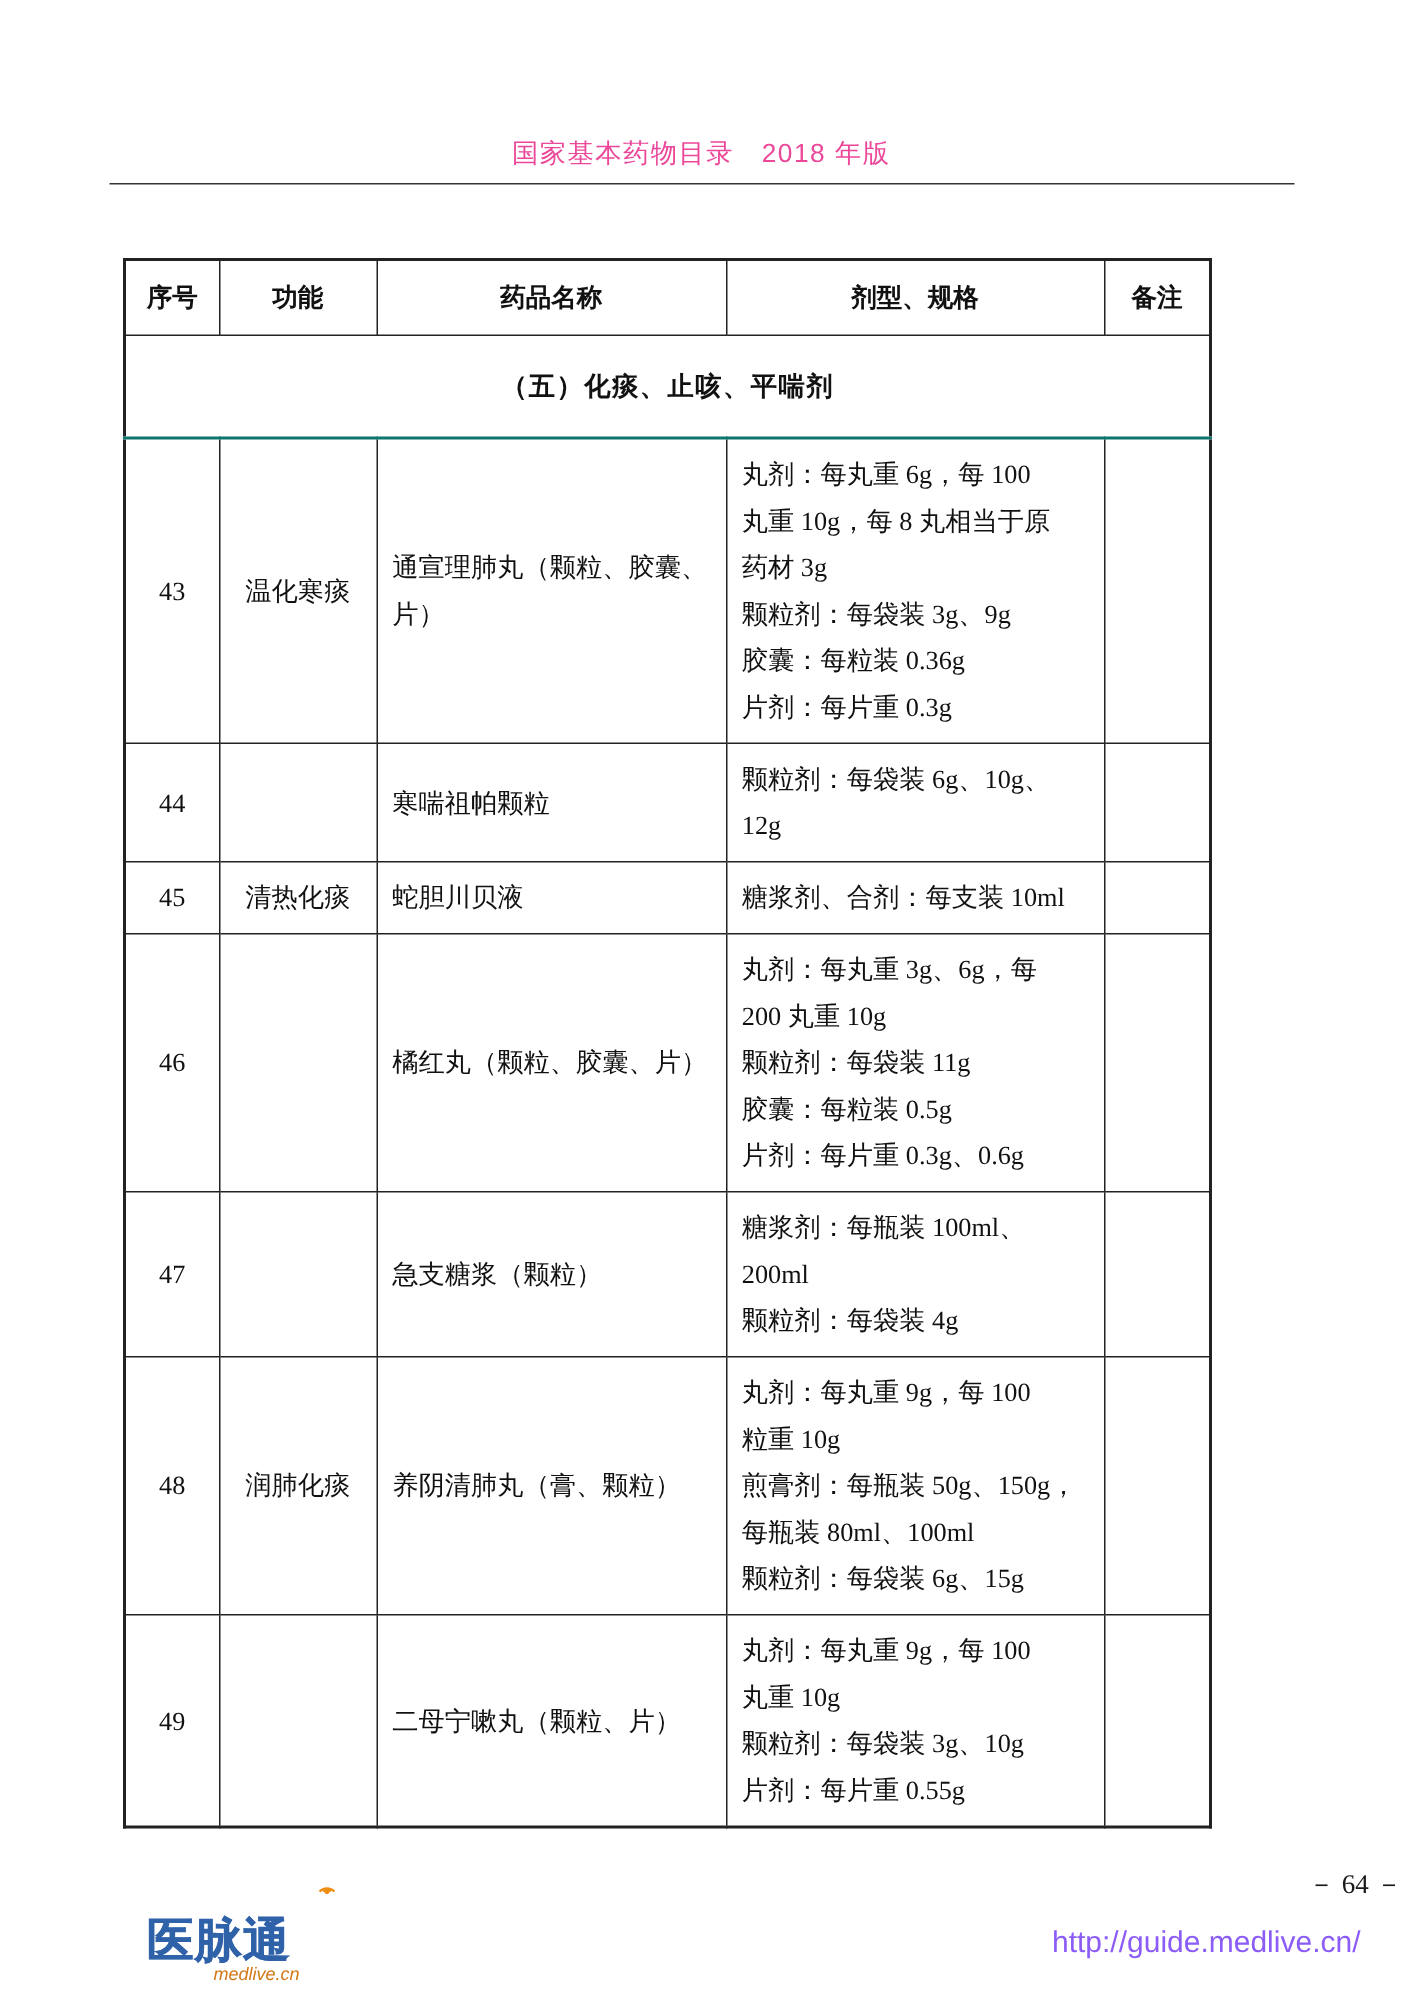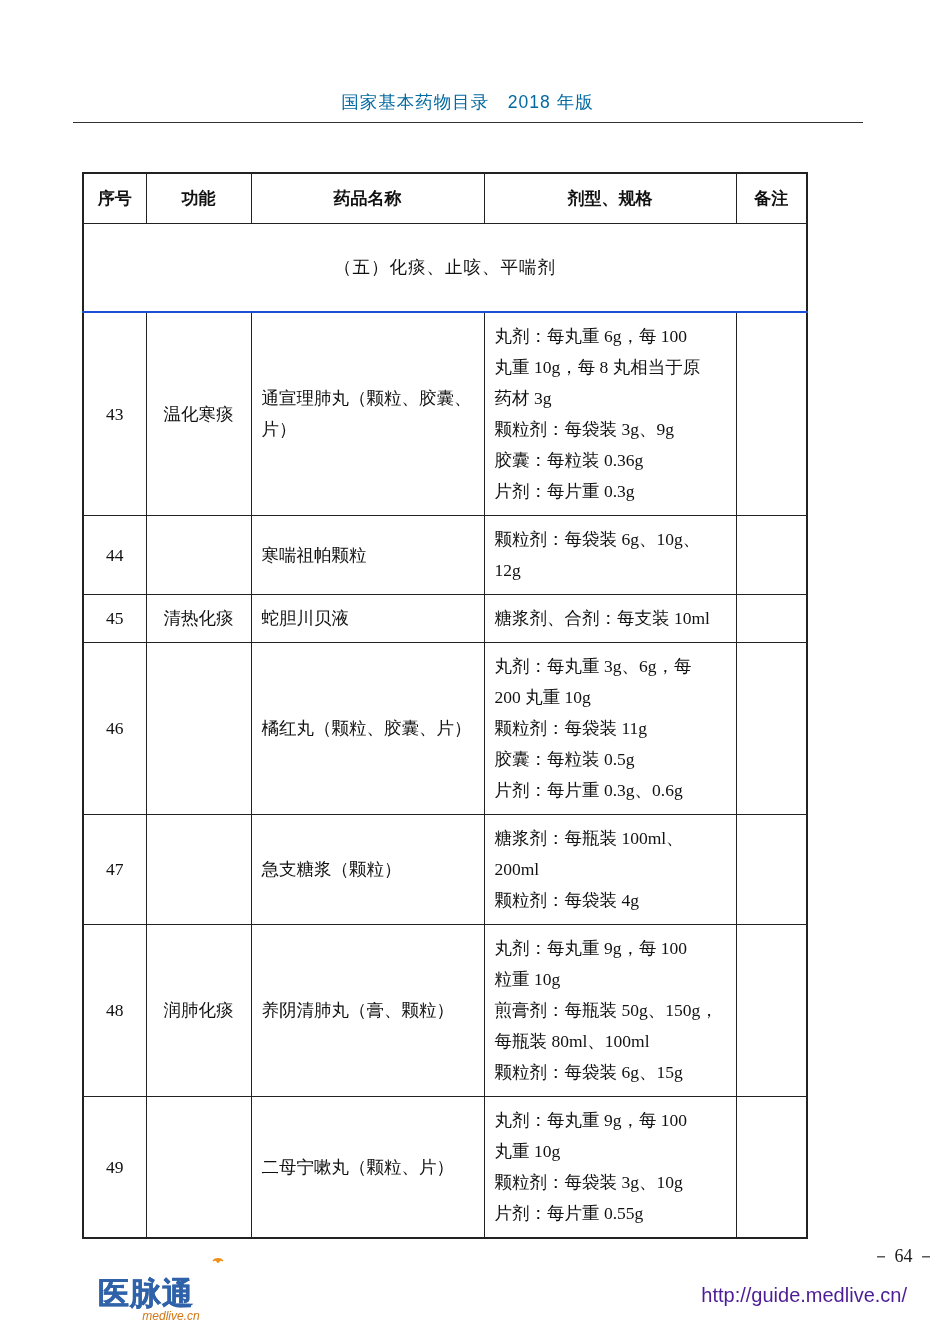--- a/index.html
+++ b/index.html
@@ -18,21 +18,21 @@
   }
   
   .doc-header {
     padding-top: 90px;
     text-align: center;
   }
   .doc-title {
     font-family: "Liberation Sans", "DejaVu Sans", sans-serif;
     font-size: 17.5px;
     letter-spacing: 1px;
-    color: #0369a1;
+    color: #ec4899;
   }
   .title-rule {
     width: 790px;
     margin: 8px auto 0 auto;
     border-bottom: 1.5px solid #333333;
   }
   
   table.med-table {
     position: absolute;
     left: 82px;
@@ -49,26 +49,26 @@
   }
   .med-table thead th {
     height: 50px;
     font-family: "Liberation Sans", "DejaVu Sans", sans-serif;
     font-weight: bold;
     font-size: 17px;
     text-align: center;
     color: #111111;
   }
   tr.section-row td {
-    height: 89px;
-    text-align: center;
-    font-weight: normal;
+    height: 69px;
+    text-align: center;
+    font-weight: bold;
     font-size: 21.5px;
     letter-spacing: 1px;
-    border-bottom: 2px solid #1d4ed8;
+    border-bottom: 2px solid #0f766e;
   }
   .med-table tbody td {
     font-size: 17.5px;
     line-height: 31px;
   }
   td.cell-no, td.cell-fn {
     text-align: center;
     margin-top: 32px;
   }
   td.cell-name {
@@ -124,21 +124,21 @@
     text-align: center;
     margin-top: 1px;
     padding-right: 4px;
   }
   .footer-url {
     position: absolute;
     right: 28px;
     top: 1284px;
     font-family: "Liberation Sans", "DejaVu Sans", sans-serif;
     font-size: 20px;
-    color: #4c1d95;
+    color: #8b5cf6;
     text-decoration: none;
     cursor: pointer;
     margin-left: 27px;
   }
 </style>
 </head>
 <body>
 
 <div class="page">
 

